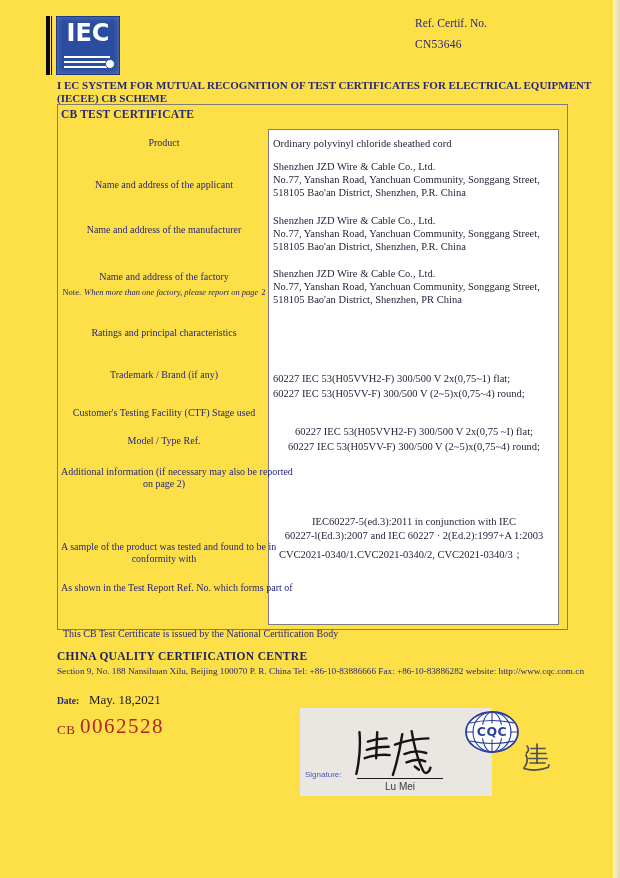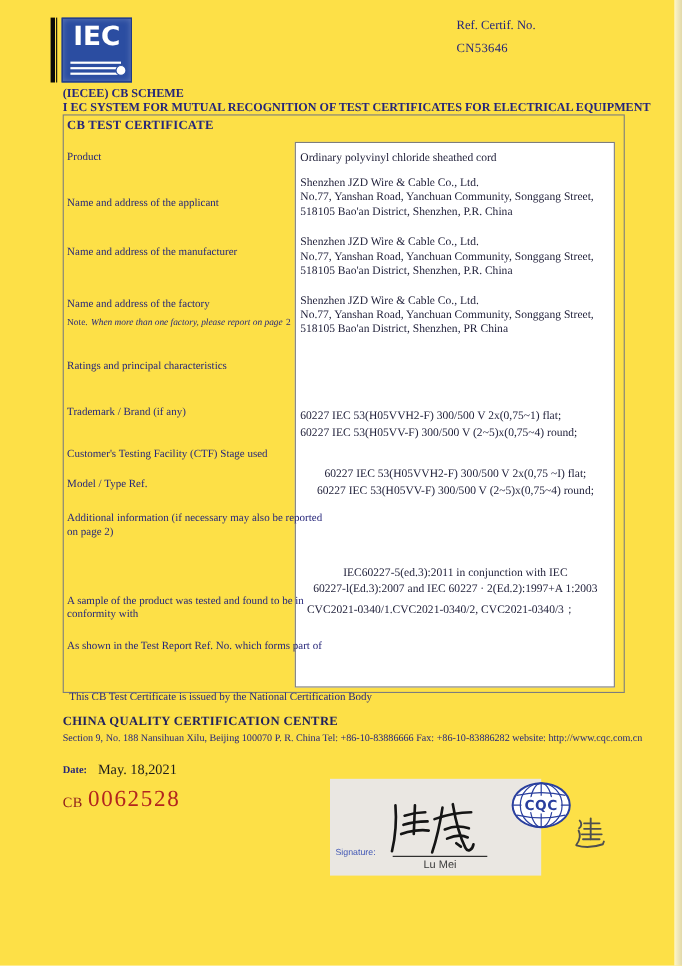--- a/index.html
+++ b/index.html
@@ -24,21 +24,21 @@
     background:#ffffff;border:1px solid #2b4da1;}
   .ref-block{position:absolute;left:415px;top:17px;width:170px;text-align:left;color:#26267a;}
   .ref-label{font-size:11.5px;}
   .ref-number{font-size:11.5px;margin-top:9px;letter-spacing:.3px;}
   .scheme-title{position:absolute;left:57px;top:79px;width:525px;color:#26267a;
     font-weight:bold;font-size:11px;line-height:12.5px;white-space:nowrap;}
   
   .outer-box{position:absolute;left:57px;top:104px;width:509px;height:524px;border:1px solid #7d7d7d;}
   .inner-box{position:absolute;left:268px;top:129px;width:289px;height:494px;border:1px solid #7d7d7d;background:#fff;}
   .cb-title{position:absolute;left:61px;top:108px;font-weight:bold;font-size:11.5px;color:#26267a;letter-spacing:.2px;}
-  .lab{position:absolute;left:61px;width:206px;color:#26267a;font-size:10px;line-height:11.5px;white-space:nowrap;}
+  .lab{position:absolute;left:61px;width:206px;color:#26267a;font-size:10px;line-height:11.5px;white-space:nowrap;text-align:center;}
   .val{position:absolute;left:273px;width:282px;font-size:10.5px;line-height:13px;color:#1e1e38;white-space:nowrap;}
   .l-product{top:137px}      .v-product{top:137px}
   .l-applicant{top:179px}    .v-applicant{top:160px}
   .l-manufacturer{top:224px} .v-manufacturer{top:214px}
   .l-factory{top:271px}      .v-factory{top:267px}
   .l-factory-note{top:287px;font-size:8.5px;}
   .l-factory-note .ital{font-style:italic;margin-left:3px;margin-right:3px;}
   .l-ratings{top:327px}      .v-ratings{top:324px;line-height:14.5px;margin-top:48px;}
   .l-trademark{top:369px}
   .l-ctf{top:407px}
@@ -82,22 +82,22 @@
       </div>
     </div>
   </div>
 
   <div class="ref-block">
     <div class="ref-label">Ref. Certif. No.</div>
     <div class="ref-number">CN53646</div>
   </div>
 
   <div class="scheme-title">
+    <div>I EC SYSTEM FOR MUTUAL RECOGNITION OF TEST CERTIFICATES FOR ELECTRICAL EQUIPMENT</div>
     <div>(IECEE) CB SCHEME</div>
-    <div>I EC SYSTEM FOR MUTUAL RECOGNITION OF TEST CERTIFICATES FOR ELECTRICAL EQUIPMENT</div>
   </div>
 
   <div class="outer-box"></div>
   <div class="inner-box"></div>
   <div class="cb-title">CB TEST CERTIFICATE</div>
 
   <div class="lab l-product">Product</div>
   <div class="lab l-applicant">Name and address of the applicant</div>
   <div class="lab l-manufacturer">Name and address of the manufacturer</div>
   <div class="lab l-factory">Name and address of the factory</div>

